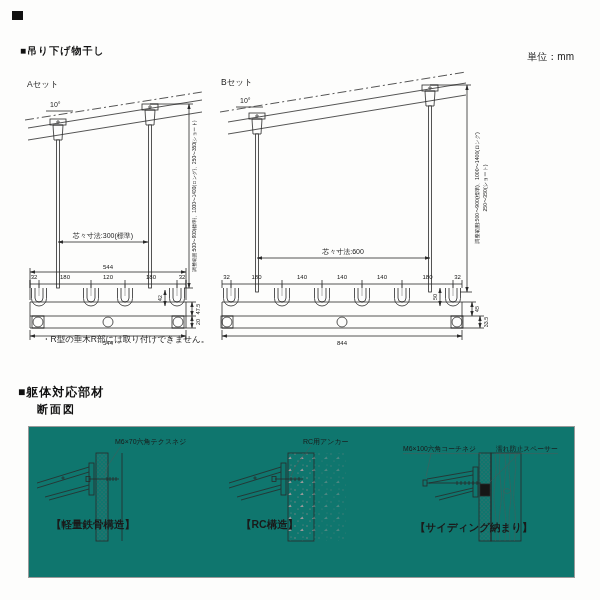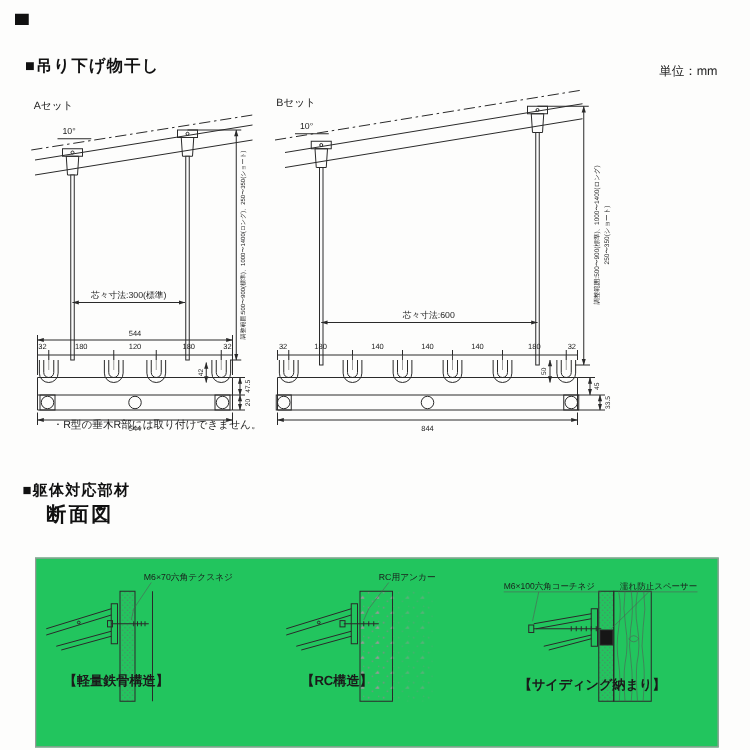--- a/index.html
+++ b/index.html
@@ -1,25 +1,25 @@
 <!DOCTYPE html>
 <html><head>
 <meta charset="utf-8">
 <style>
   html,body{margin:0;padding:0;}
   body{width:600px;height:600px;background:#fdfdfc;position:relative;overflow:hidden;
        font-family:"Liberation Sans","DejaVu Sans",sans-serif;color:#111;}
   .abs{position:absolute;}
   #corner-mark{left:12px;top:11px;width:11px;height:9px;background:#111;}
   #unit{right:26px;top:21px;font-size:10px;color:#222;margin-top:29px;}
-  #s1-title{left:20px;top:44px;font-size:13px;font-weight:bold;letter-spacing:1px;}
+  #s1-title{left:20px;top:44px;font-size:10px;font-weight:bold;letter-spacing:1px;}
   #notes{left:42px;top:334px;font-size:8.5px;line-height:11.5px;color:#222;}
   #s2-title{left:18px;top:384px;font-size:12px;font-weight:bold;letter-spacing:1px;text-align:right;}
-  #s2-subtitle{left:37px;top:402px;font-size:16px;font-weight:bold;letter-spacing:2px;}
-  #detail-box{left:28px;top:426px;width:545px;height:150px;border:1px solid #9a9a9a;background:#22c55e;margin-top:20px;}
+  #s2-subtitle{left:37px;top:402px;font-size:11px;font-weight:bold;letter-spacing:2px;}
+  #detail-box{left:28px;top:426px;width:545px;height:150px;border:1px solid #9a9a9a;background:#0f766e;}
   svg{display:block;}
   .ln{stroke:#2a2a2a;fill:none;stroke-width:0.8;}
   .thin{stroke:#555;stroke-width:0.45;fill:none;}
   .tx text{fill:#1a1a1a;stroke:none;font-family:"Liberation Sans","DejaVu Sans",sans-serif;}
   .dim{font-size:6px;}
   .cap{font-size:10.5px;font-weight:bold;}
   .lbl{font-size:7px;}
 </style>
 </head>
 <body>

